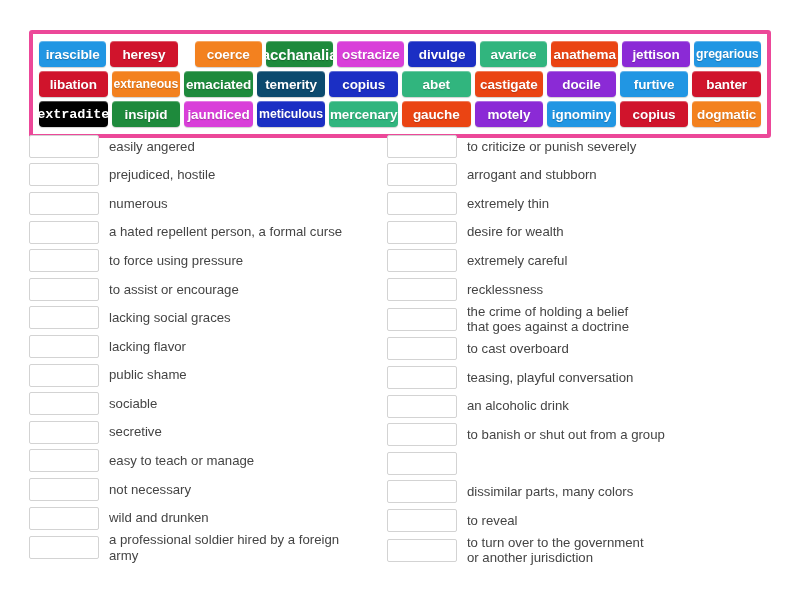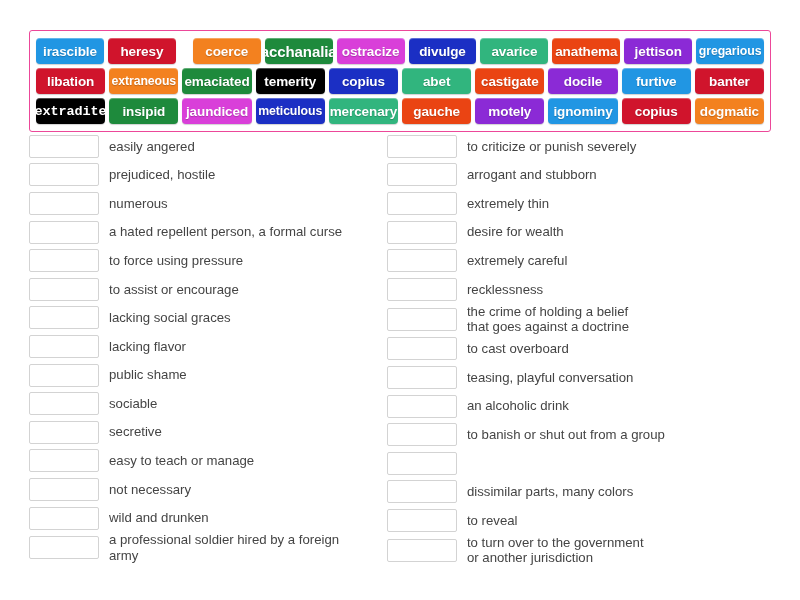--- a/index.html
+++ b/index.html
@@ -20,21 +20,21 @@
     height: 600px;
     background: #ffffff;
   }
 
   
   .word-bank {
     position: absolute;
     left: 29px;
     top: 30px;
     width: 742px;
-    border: 1px solid #ec4899;
+    border: 4px solid #ec4899;
     border-radius: 3px;
     background: #ffffff;
     padding: 7px 6px 7px 6px;
   }
 
   .tile-row {
     display: flex;
     gap: 4px;
     margin-bottom: 4px;
   }
@@ -118,21 +118,21 @@
         <div class="tile" style="background: rgb(27, 47, 196);">divulge</div>
         <div class="tile" style="background: rgb(49, 181, 126);">avarice</div>
         <div class="tile" style="background: rgb(234, 68, 19);">anathema</div>
         <div class="tile" style="background: rgb(139, 42, 214);">jettison</div>
         <div class="tile small" style="background: rgb(33, 150, 227);">gregarious</div>
       </div>
     <div class="tile-row">
         <div class="tile" style="background: rgb(208, 20, 44);">libation</div>
         <div class="tile small" style="background: rgb(243, 129, 31);">extraneous</div>
         <div class="tile" style="background: rgb(30, 138, 60);">emaciated</div>
-        <div class="tile" style="background: #000000;">temerity</div>
+        <div class="tile" style="background: #0c4a6e;">temerity</div>
         <div class="tile" style="background: rgb(27, 47, 196);">copius</div>
         <div class="tile" style="background: rgb(49, 181, 126);">abet</div>
         <div class="tile" style="background: rgb(234, 68, 19);">castigate</div>
         <div class="tile" style="background: rgb(139, 42, 214);">docile</div>
         <div class="tile" style="background: rgb(33, 150, 227);">furtive</div>
         <div class="tile" style="background: rgb(208, 20, 44);">banter</div>
       </div>
     <div class="tile-row">
         <div class="tile" style="background: #000000; font-family: Liberation Mono, monospace;">extradite</div>
         <div class="tile" style="background: rgb(30, 138, 60);">insipid</div>

